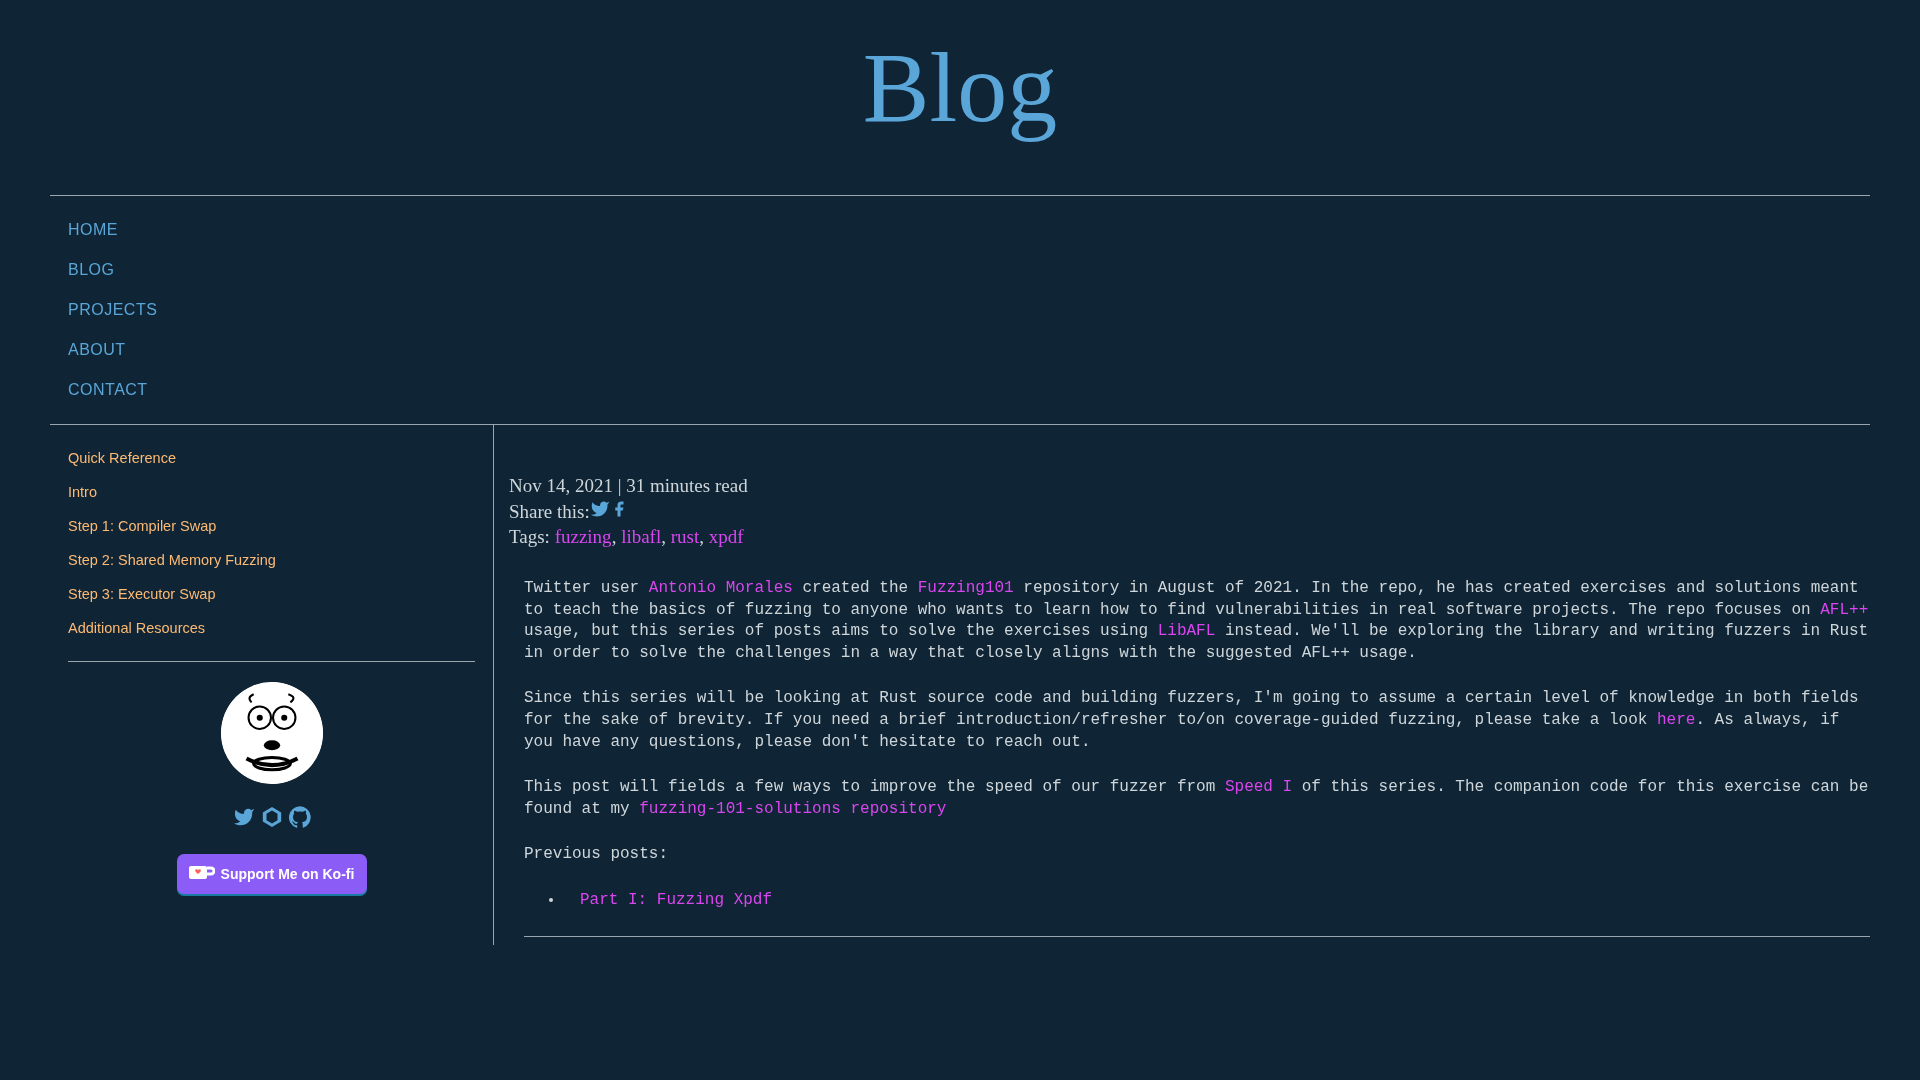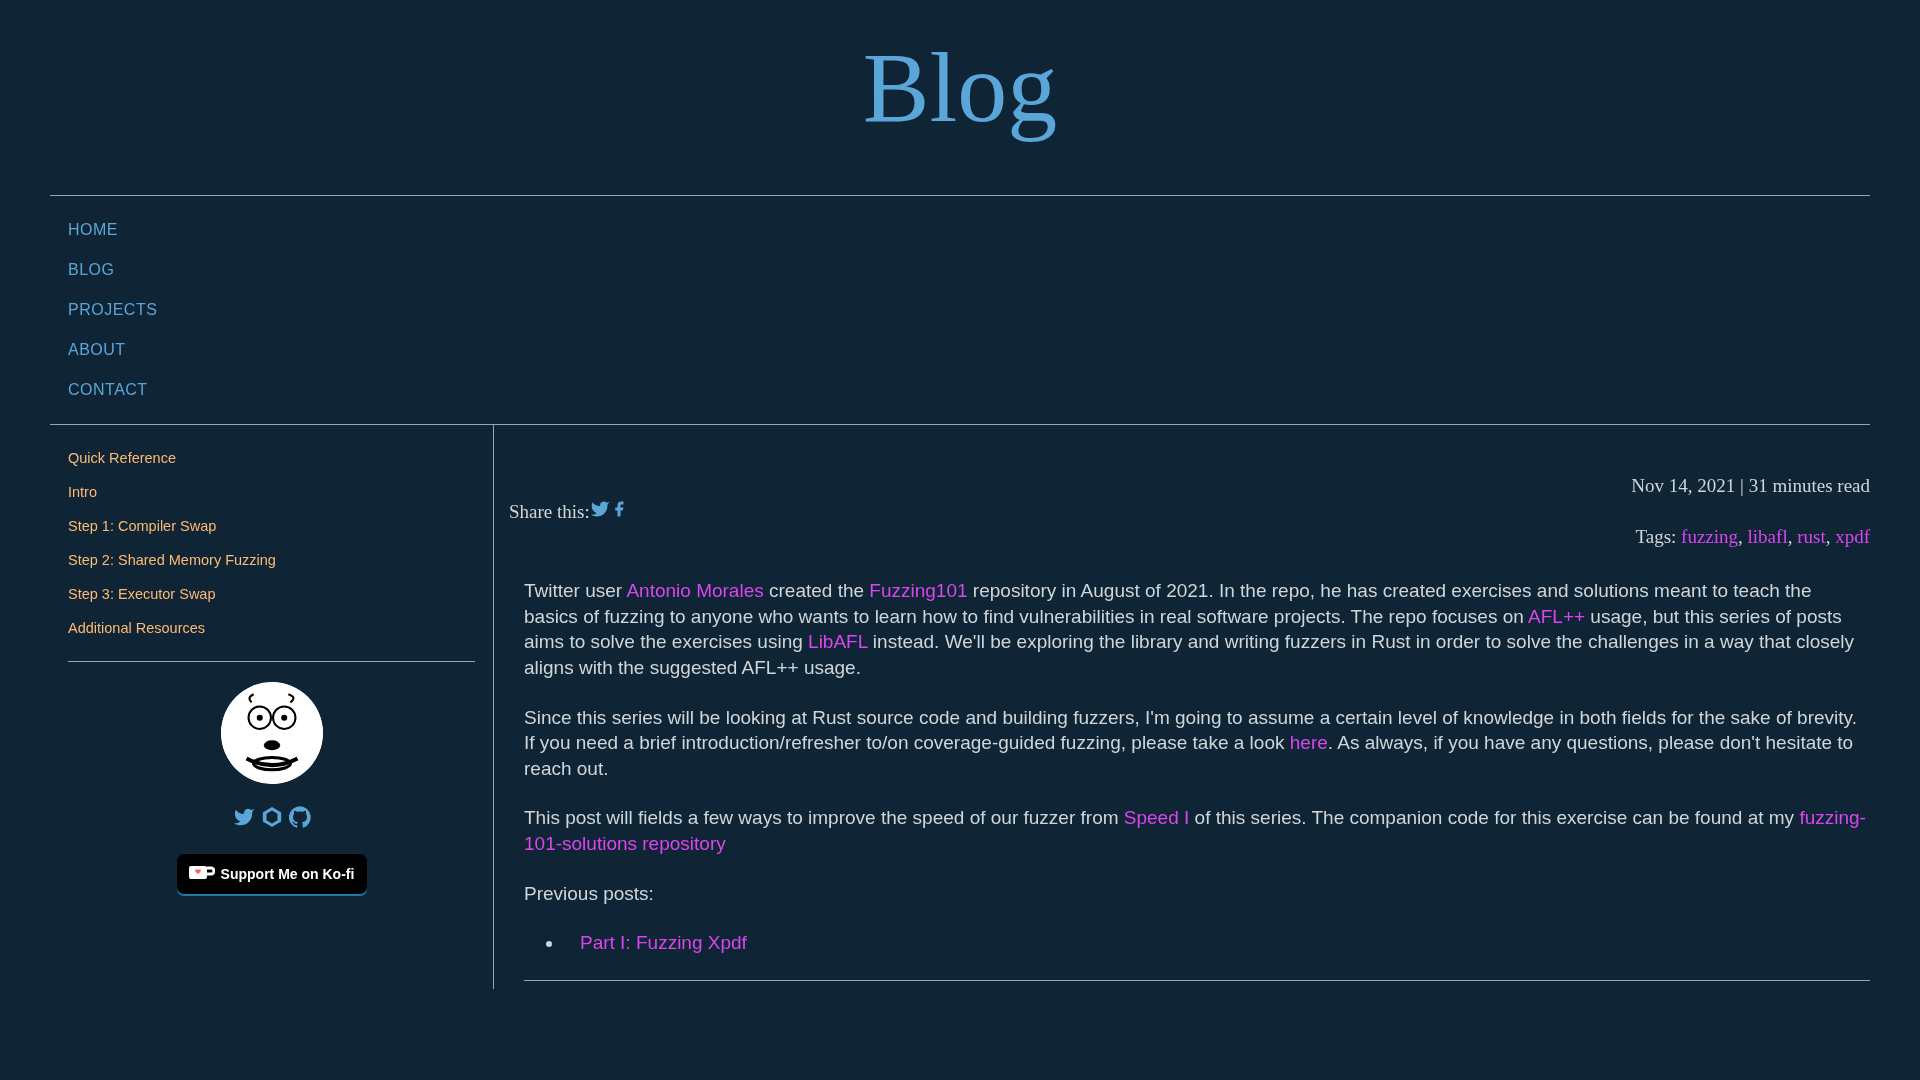--- a/index.html
+++ b/index.html
@@ -79,21 +79,21 @@
     display: flex;
     justify-content: center;
     gap: 6px;
   }
   .social svg { fill: #5aa6d8; }
   .kofi-btn {
     display: flex;
     align-items: center;
     justify-content: center;
     gap: 6px;
-    background: #000000;
+    background: #8b5cf6;
     color: #fff;
     border-radius: 7px;
     width: 190px;
     height: 40px;
     margin: 22px auto 0;
     font-family: Arial, sans-serif;
     font-size: 14px;
     font-weight: 600;
     box-shadow: 0 2px 0 #1a7ca3;
     cursor: pointer;
@@ -107,32 +107,31 @@
     font-size: 54px;
     line-height: 1.1;
     font-weight: 600;
     font-family: Arial, sans-serif;
   }
   .meta {
     margin-top: 25px;
     font-size: 19px;
     color: #cfd6da;
     font-family: Georgia, serif;
-    text-align: right;
   }
   .meta-row { margin-top: 2px; }
   .meta a, .body a { color: #d946ef; text-decoration: none; }
   .share-row { display: flex; align-items: center; }
   .share-row svg { fill: #5aa6d8; }
   .body {
     margin-top: 30px;
-    font-size: 19px;
+    font-size: 16px;
     line-height: 1.35;
     color: #cfd6da;
-    font-family: Liberation Sans, sans-serif;
+    font-family: Liberation Mono, monospace;
     padding: 0 0 8px 15px;
   }
   .body p { margin-bottom: 24px; }
   .body ul { margin: 0 0 24px 40px; }
   .body li { padding-left: 16px; }
   hr.body-sep {
     border: none;
     border-top: 1px solid #9aa5ac;
     margin-top: 18px;
   }

